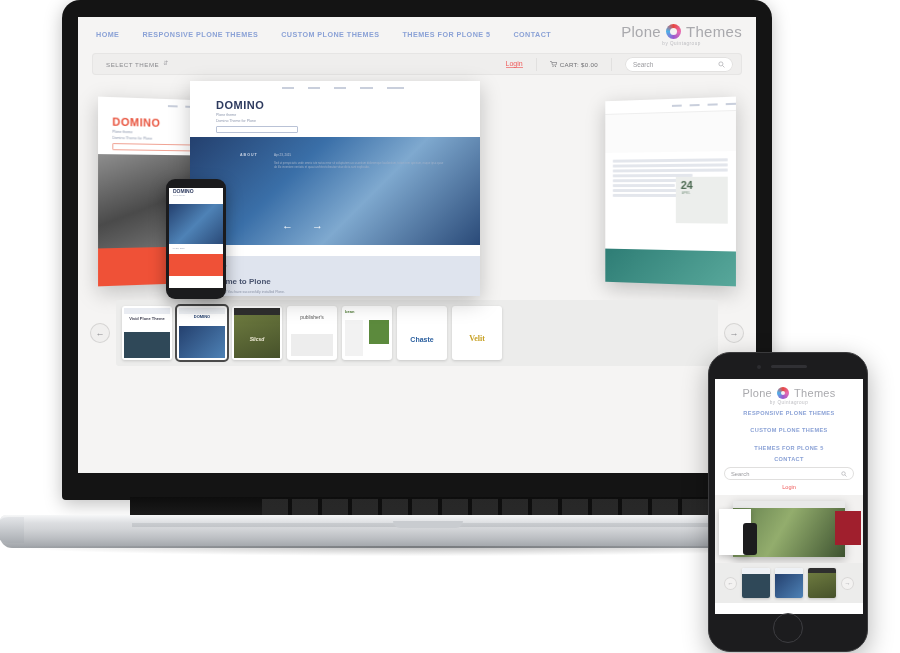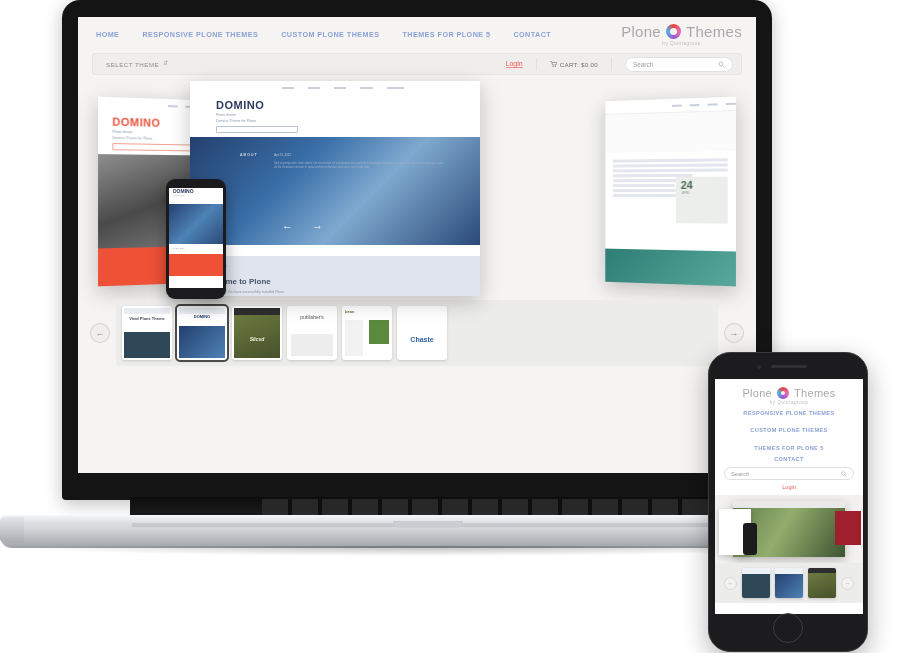--- a/index.html
+++ b/index.html
@@ -321,20 +321,24 @@
               </div>
               <div class="thumb">
                 <div class="th-cap" style="top:3px;left:3px;text-align:left;color:#4f7a36;font-size:4px">bean</div>
                 <div style="position:absolute;right:3px;top:14px;width:20px;height:24px;background:#5c8a3d"></div>
                 <div style="position:absolute;left:3px;top:14px;width:18px;height:36px;background:#f2f2f2"></div>
               </div>
               <div class="thumb">
                 <div style="height:8px;"></div>
                 <div class="th-cap" style="top:30px;color:#2b5f9e;font-size:7px">Chaste</div>
               </div>
+              <div class="thumb">
+                <div style="position:absolute;inset:2px;background:#fff"></div>
+                <div class="th-cap" style="top:28px;color:#c8a227;font-size:8px;font-family:'Liberation Serif',serif">Velit</div>
+              </div>
             </div>
           </div>
 
         </div>
       </div>
     </div>
 
     <div class="base">
       <div class="base-kb">
           <div class="keys"></div>

